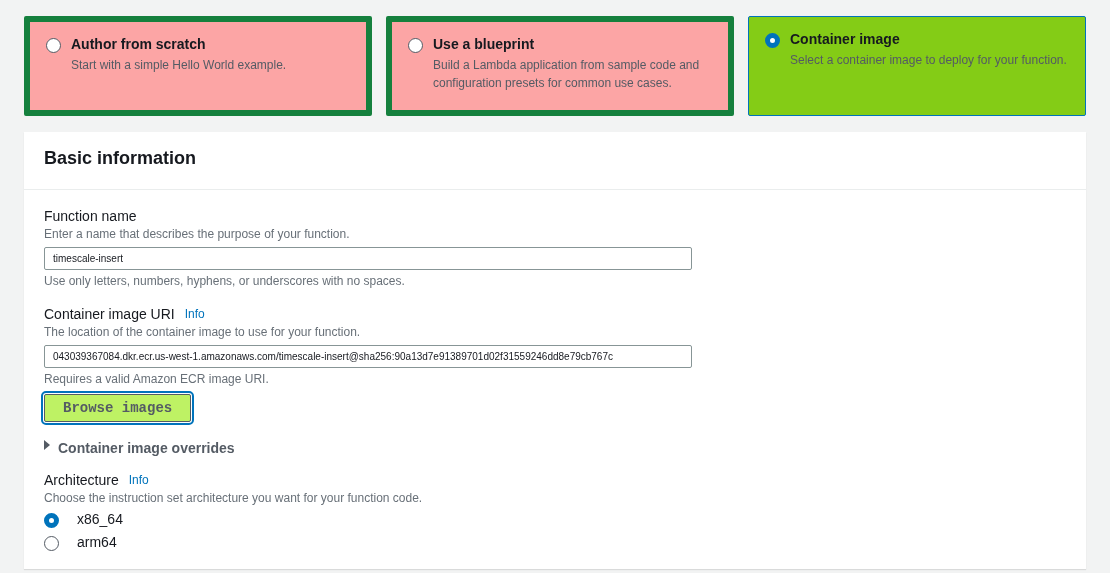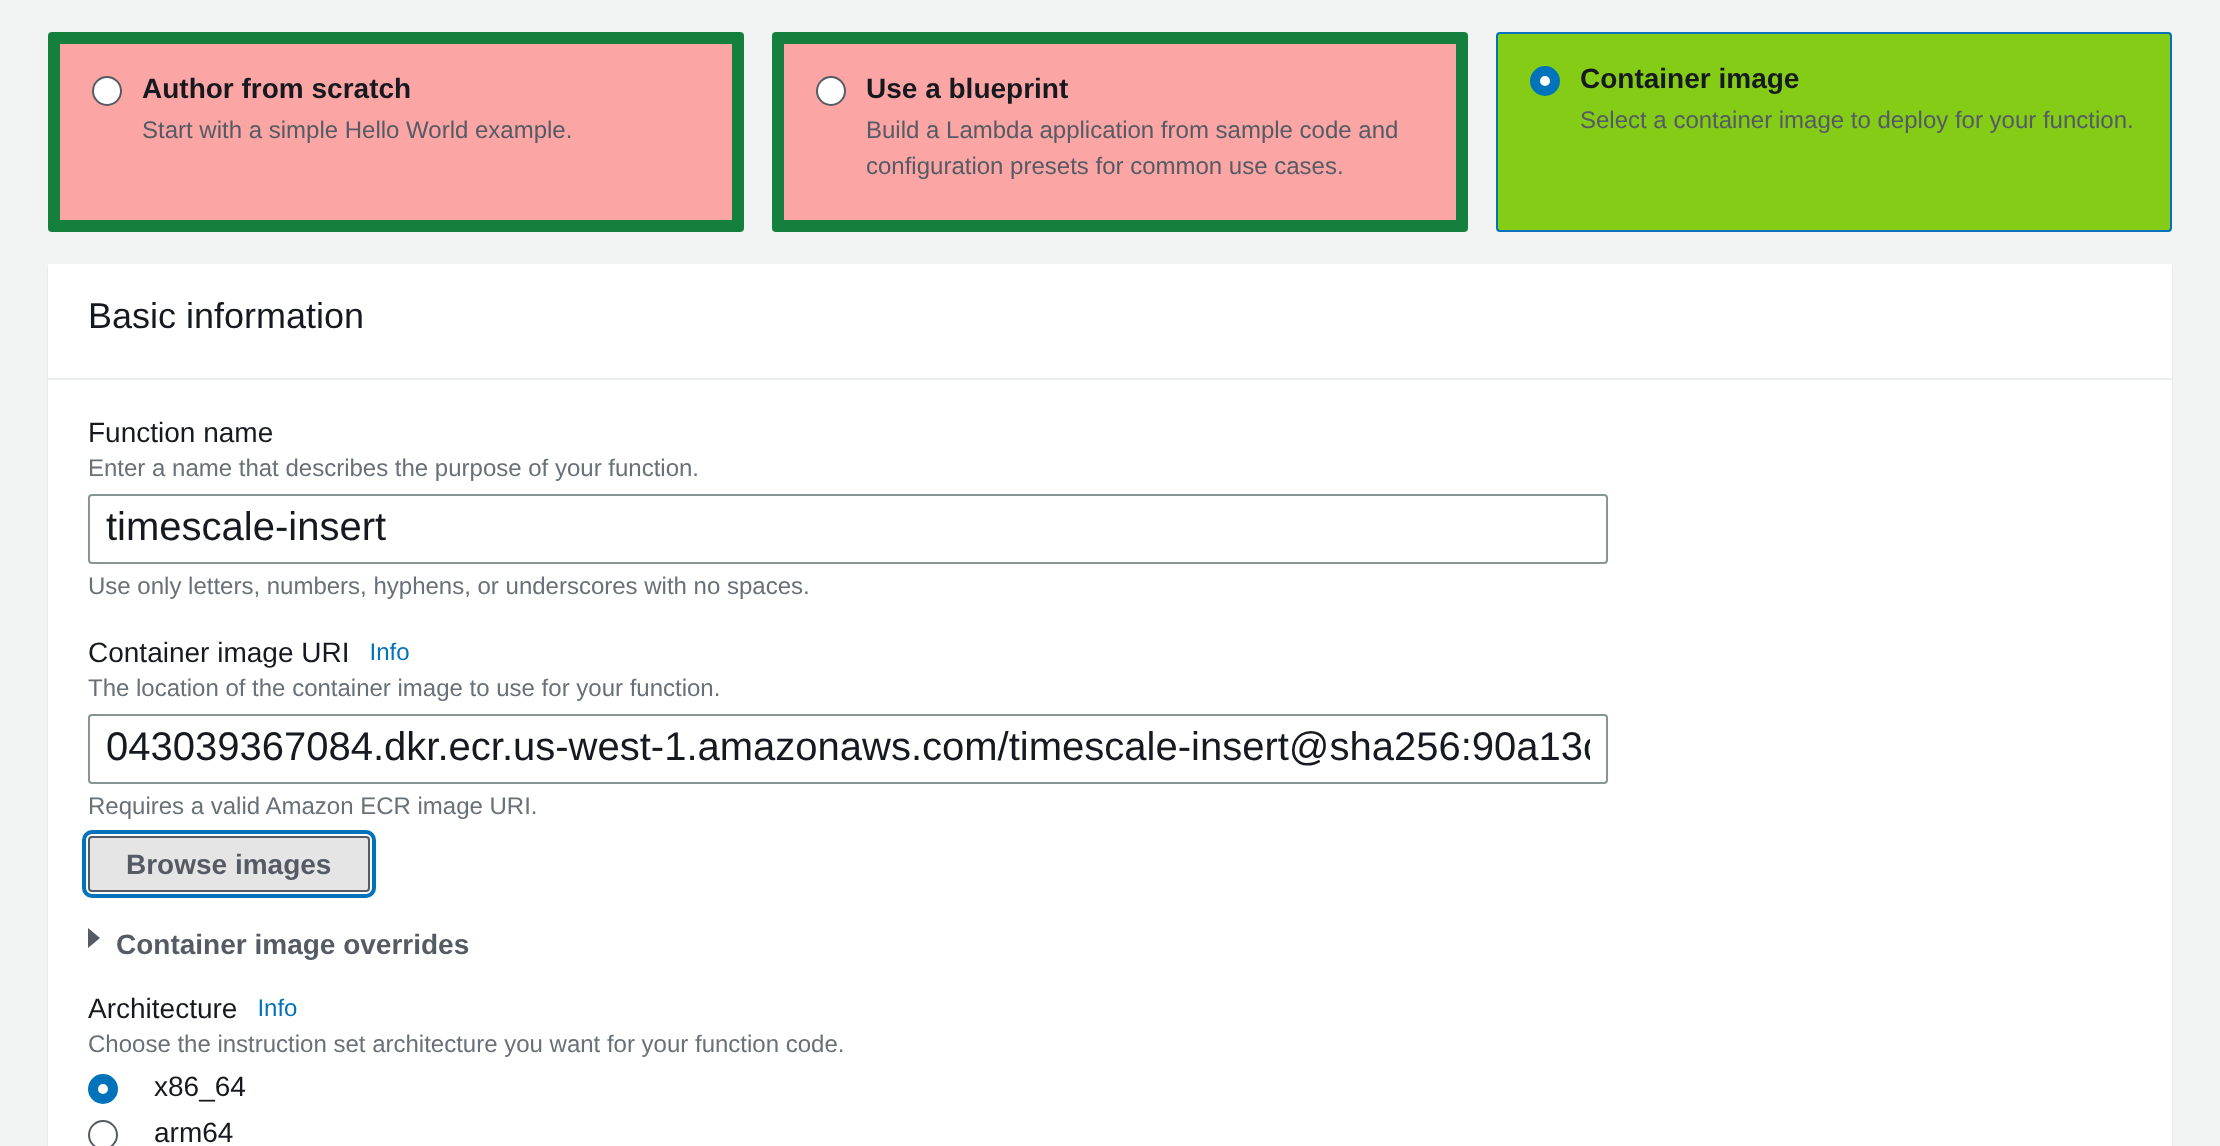--- a/index.html
+++ b/index.html
@@ -66,21 +66,21 @@
     .panel {
       background: #fff;
       box-shadow: 0 1px 1px rgba(0,0,0,0.1);
     }
     .panel-header {
       padding: 16px 20px 20px 20px;
       border-bottom: 1px solid #eaeded;
     }
     .panel-title {
       font-size: 18px;
-      font-weight: 400;
+      font-weight: 700;
       color: #16191f;
     }
     .panel-body {
       padding: 18px 20px;
     }
     .form-group {
       margin-bottom: 18px;
     }
     .label-row {
       display: flex;
@@ -97,45 +97,45 @@
       font-weight: 400;
       color: #0073bb;
       cursor: pointer;
     }
     .help-text {
       font-size: 12px;
       color: #687078;
       margin-bottom: 6px;
     }
     .text-input {
-      width: 760px;
+      width: 648px;
       max-width: 100%;
       padding: 5px 8px;
-      font-size: 20px;
+      font-size: 10px;
       border: 1px solid #879596;
       border-radius: 2px;
       color: #16191f;
       font-family: inherit;
     }
     .hint-text {
       font-size: 12px;
       color: #687078;
       margin-top: 4px;
     }
     .btn {
       display: inline-block;
       padding: 5px 18px;
       font-size: 14px;
       font-weight: 700;
       color: #545b64;
-      background: #e5e5e5;
+      background: #bef264;
       border: 1px solid #545b64;
       border-radius: 2px;
       cursor: pointer;
-      font-family: Liberation Sans, sans-serif;
+      font-family: Liberation Mono, monospace;
     }
     .btn.focus-ring {
       outline: 2px solid #0073bb;
       outline-offset: 1px;
     }
     .expander {
       display: flex;
       gap: 8px;
       cursor: pointer;
       margin-bottom: 16px;

